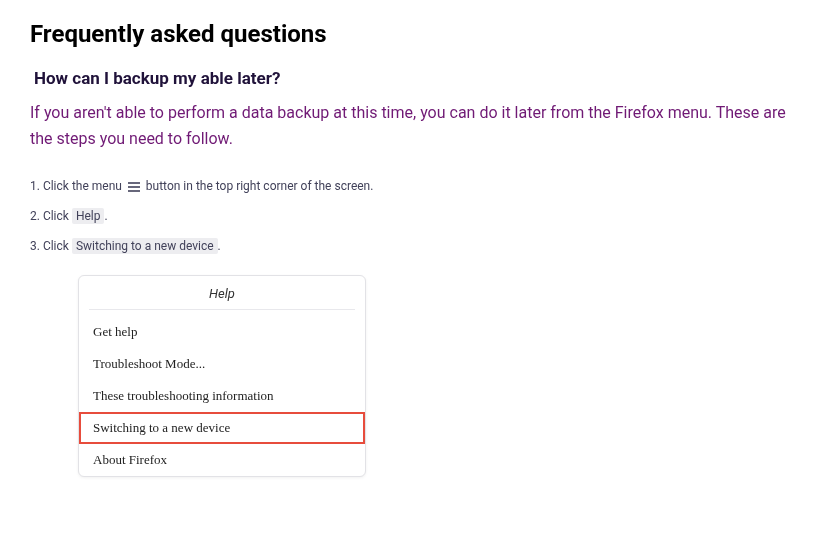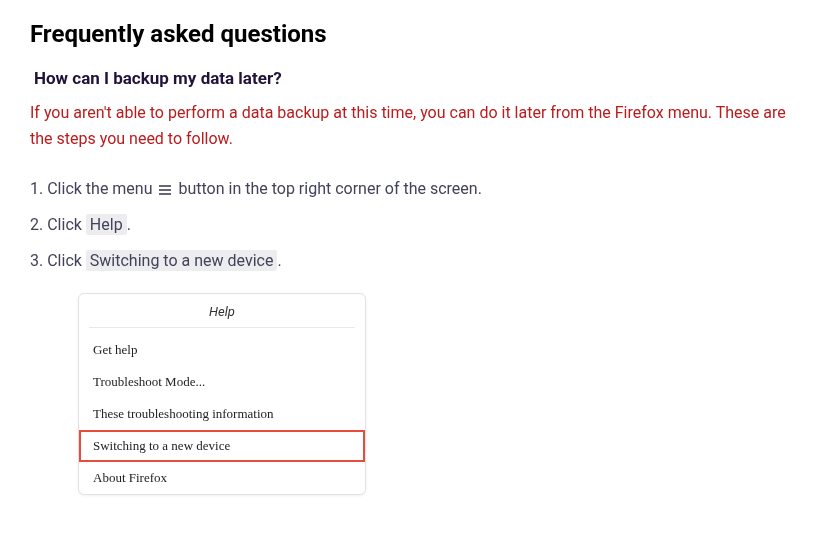--- a/index.html
+++ b/index.html
@@ -22,32 +22,32 @@
     }
     h2 {
       font-size: 17px;
       font-weight: 700;
       color: #20123a;
       margin-bottom: 12px;
       margin-left: 4px;
     }
     .intro {
       font-size: 16px;
-      color: #b91c1c;
+      color: #701a75;
       line-height: 1.6;
       margin-bottom: 20px;
     }
     ol {
       list-style: none;
       counter-reset: step;
       margin-bottom: 14px;
     }
     ol li {
       counter-increment: step;
-      font-size: 16px;
+      font-size: 12px;
       color: #42425a;
       padding: 6px 0;
       line-height: 1.5;
     }
     ol li::before {
       content: counter(step) ". ";
       color: #42425a;
     }
     .hamburger-icon {
       display: inline-block;
@@ -92,21 +92,21 @@
       border: 2px solid #e74c3c;
       padding: 6px 12px;
       margin: 0 0;
     }
   </style>
 </head>
 <body>
 
 <h1>Frequently asked questions</h1>
 
-<h2>How can I backup my data later?</h2>
+<h2>How can I backup my able later?</h2>
 
 <p class="intro">If you aren't able to perform a data backup at this time, you can do it later from the Firefox menu. These are the steps you need to follow.</p>
 
 <ol>
   <li>
     <span>Click the menu </span><span class="hamburger-icon"><svg width="14" height="12" viewBox="0 0 14 12">
           <line x1="1" y1="2" x2="13" y2="2" stroke="#42425a" stroke-width="1.6"></line>
           <line x1="1" y1="6" x2="13" y2="6" stroke="#42425a" stroke-width="1.6"></line>
           <line x1="1" y1="10" x2="13" y2="10" stroke="#42425a" stroke-width="1.6"></line>
         </svg></span><span> button in the top right corner of the screen.</span>

